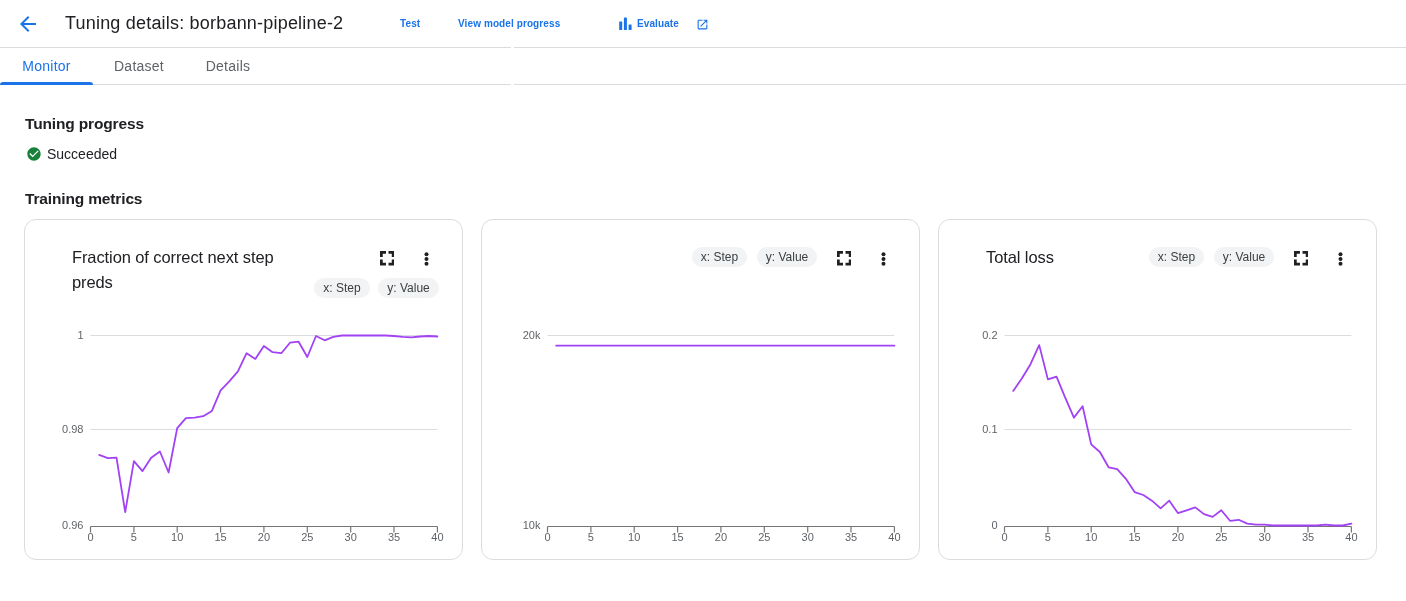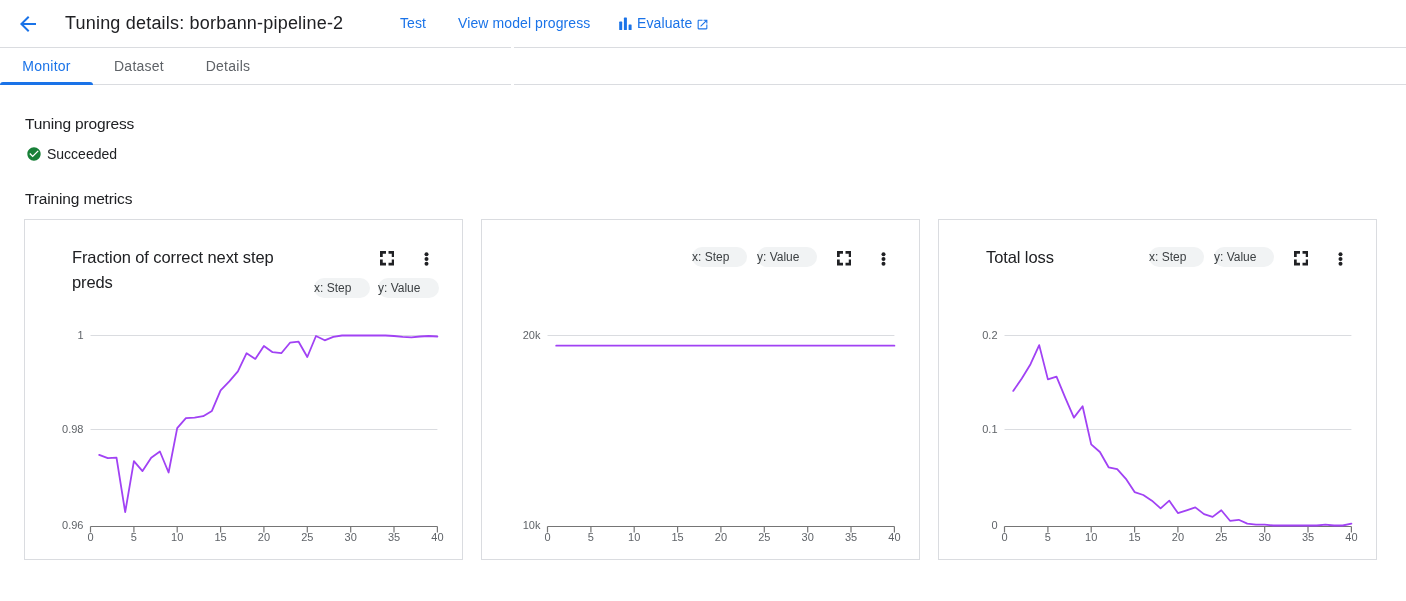--- a/index.html
+++ b/index.html
@@ -1,29 +1,29 @@
 <!DOCTYPE html>
 <html><head><meta charset="utf-8"><title>Tuning details</title><style>
 * { margin:0; padding:0; box-sizing:border-box; }
 html,body { width:1406px; height:601px; background:#fff; font-family:"Liberation Sans",sans-serif; color:#202124; overflow:hidden; }
 .topbar { position:absolute; left:0; top:0; width:1406px; height:48px; border-bottom:1px solid #dadce0; }
 .backic { position:absolute; left:16px; top:12px; }
 .ptitle { position:absolute; left:65px; top:0; line-height:47px; font-size:18px; color:#202124; letter-spacing:0.2px; }
-.hlink { position:absolute; top:0; line-height:47px; font-size:14px; font-weight:normal; color:#1a73e8; letter-spacing:0.1px; }
+.hlink { position:absolute; top:0; line-height:47px; font-size:10px; font-weight:bold; color:#1a73e8; letter-spacing:0.1px; }
 .tabs { position:absolute; left:0; top:48px; width:1406px; height:37px; border-bottom:1px solid #dadce0; }
 .tab { position:absolute; top:0; height:36px; line-height:36px; text-align:center; font-size:14px; font-weight:normal; letter-spacing:0.25px; color:#5f6368; }
 .tab.active { color:#1a73e8; }
 .tabline { position:absolute; left:0; top:34px; width:93px; height:3px; background:#1a73e8; border-radius:3px 3px 0 0; }
-.h2 { position:absolute; left:25px; font-size:15.5px; font-weight:normal; color:#202124; letter-spacing:-0.15px; }
+.h2 { position:absolute; left:25px; font-size:15.5px; font-weight:bold; color:#202124; letter-spacing:-0.15px; }
 .status { position:absolute; left:26px; top:146px; font-size:14px; color:#202124; }
 .status svg { vertical-align:-3px; margin-right:5px; }
-.card { position:absolute; top:219px; width:439px; height:341px; background:#fff; border:1px solid #dadce0; border-radius:0; }
+.card { position:absolute; top:219px; width:439px; height:341px; background:#fff; border:1px solid #dadce0; border-radius:12px; }
 .ctitle { position:absolute; left:47px; top:25px; width:260px; font-size:16.5px; line-height:24.5px; color:#202124; letter-spacing:-0.1px; }
 .ctitle.w2 { width:232px; }
-.chip { position:absolute; height:20px; line-height:20px; border-radius:10px; background:#f1f3f4; color:#3c4043; font-size:12px; text-align:left; }
+.chip { position:absolute; height:20px; line-height:20px; border-radius:10px; background:#f1f3f4; color:#3c4043; font-size:12px; text-align:center; }
 .iconbtn { position:absolute; }
 .chart { position:absolute; left:0; top:0; }
 .tl { font-size:11px; fill:#5f6368; font-family:"Liberation Sans",sans-serif; }
 </style></head>
 <body>
 <div class="topbar">
 <svg class="backic" width="24" height="24" viewBox="0 0 24 24" fill="#1a73e8">
       <path d="M20 11H7.83l5.59-5.59L12 4l-8 8 8 8 1.41-1.41L7.83 13H20v-2z"></path>
     </svg>
 <div class="ptitle">Tuning details: borbann-pipeline-2</div>

